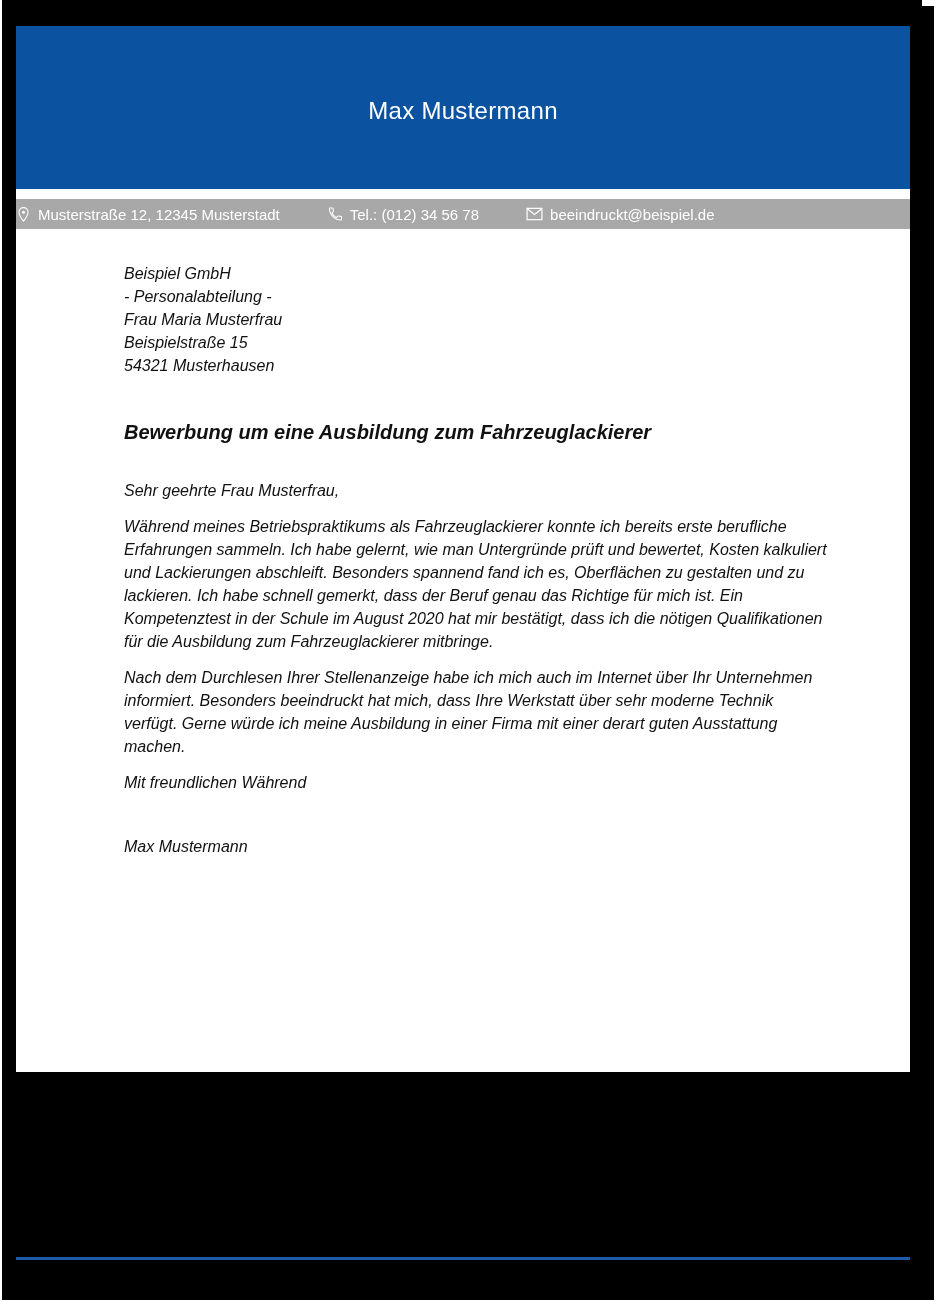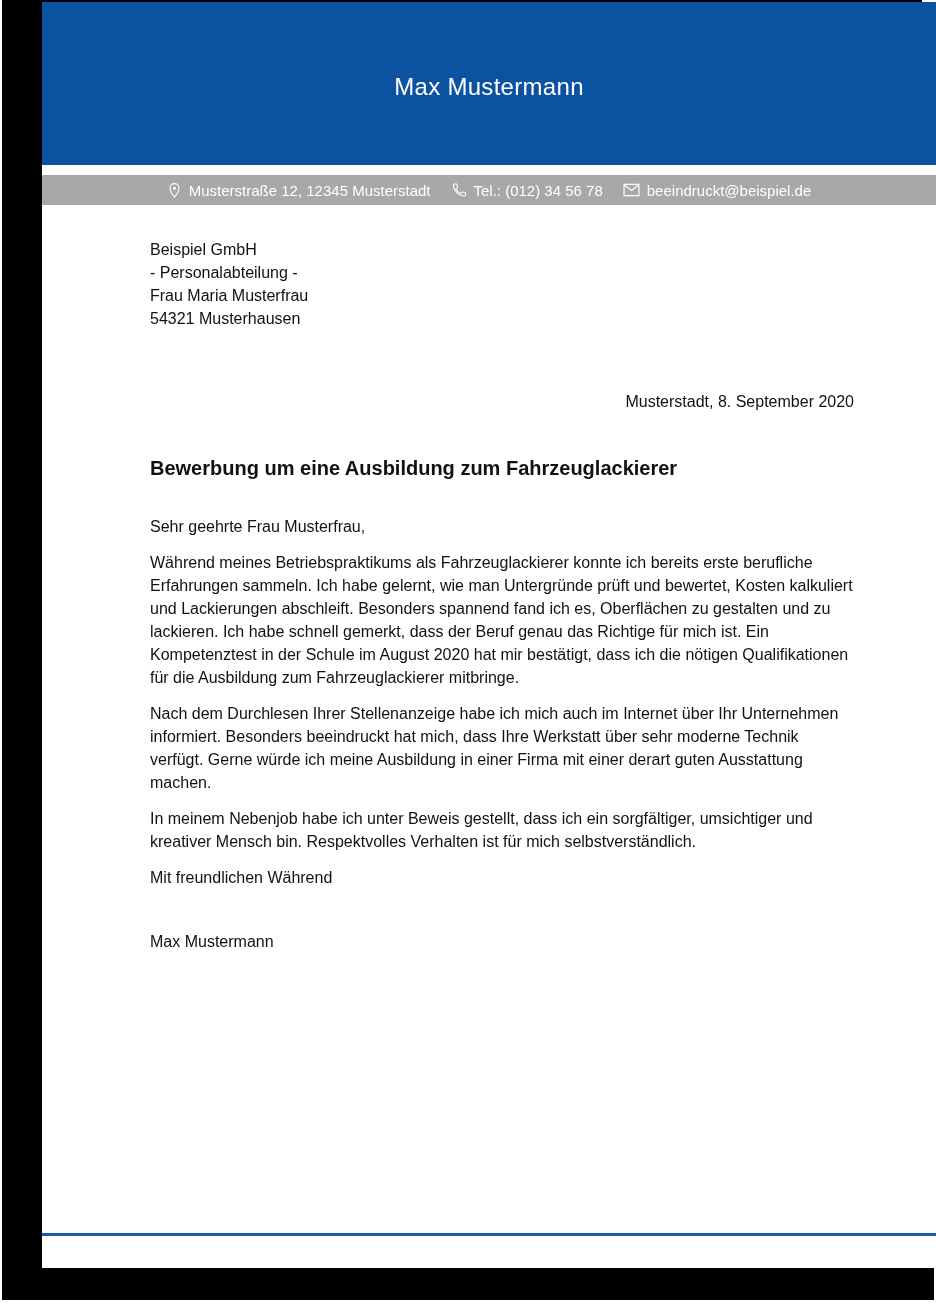--- a/index.html
+++ b/index.html
@@ -30,25 +30,24 @@
     position: absolute;
     right: 0;
     top: 0;
     width: 14px;
     height: 6px;
     background: #ffffff;
   }
   .page {
     position: absolute;
     left: 16px;
-    top: 2px;
+    top: 26px;
     width: 894px;
-    height: 1266px;
+    height: 1046px;
     background: #ffffff;
-    margin-left: 26px;
   }
   .header-banner {
     width: 100%;
     height: 163px;
     background: var(--accent-blue, #0b53a1);
     display: flex;
     align-items: center;
     justify-content: center;
   }
   .header-name {
@@ -61,39 +60,40 @@
     height: 10px;
     background: #ffffff;
   }
   .contact-bar {
     width: 100%;
     height: 30px;
     background: var(--bar-gray, #a8a8a8);
     color: #ffffff;
     display: flex;
     align-items: center;
-    justify-content: center;
-    gap: 20px;
+    justify-content: flex-start;
+    gap: 47px;
     font-size: 15px;
   }
   .contact-item {
     display: flex;
     align-items: center;
     gap: 7px;
     white-space: nowrap;
   }
   .contact-item svg {
     display: block;
   }
   .content {
     padding: 0 0 0 108px;
     width: 706px;
     color: #111111;
     font-size: 16px;
     line-height: 23px;
+    font-style: italic;
   }
   .recipient-block {
     margin-top: 33px;
   }
   .date-line {
     margin-top: 60px;
     text-align: right;
     padding-right: 2px;
   }
   .subject-line {
@@ -165,32 +165,31 @@
         <span>beeindruckt@beispiel.de</span>
       </div>
     </div>
 
     <div class="content">
 
       <div class="recipient-block">
         <div>Beispiel GmbH</div>
         <div>- Personalabteilung -</div>
         <div>Frau Maria Musterfrau</div>
+        <div>Beispielstraße 15</div>
         <div>54321 Musterhausen</div>
       </div>
 
-      <div class="date-line">Musterstadt, 8. September 2020</div>
 
       <div class="subject-line">Bewerbung um eine Ausbildung zum Fahrzeuglackierer</div>
 
       <div class="salutation">Sehr geehrte Frau Musterfrau,</div>
 
       <p>Während meines Betriebspraktikums als Fahrzeuglackierer konnte ich bereits erste berufliche Erfahrungen sammeln. Ich habe gelernt, wie man Untergründe prüft und bewertet, Kosten kalkuliert und Lackierungen abschleift. Besonders spannend fand ich es, Oberflächen zu gestalten und zu lackieren. Ich habe schnell gemerkt, dass der Beruf genau das Richtige für mich ist. Ein Kompetenztest in der Schule im August 2020 hat mir bestätigt, dass ich die nötigen Qualifikationen für die Ausbildung zum Fahrzeuglackierer mitbringe.</p>
       <p>Nach dem Durchlesen Ihrer Stellenanzeige habe ich mich auch im Internet über Ihr Unternehmen informiert. Besonders beeindruckt hat mich, dass Ihre Werkstatt über sehr moderne Technik verfügt. Gerne würde ich meine Ausbildung in einer Firma mit einer derart guten Ausstattung machen.</p>
-      <p>In meinem Nebenjob habe ich unter Beweis gestellt, dass ich ein sorgfältiger, umsichtiger und kreativer Mensch bin. Respektvolles Verhalten ist für mich selbstverständlich.</p>
 
       <div class="closing">Mit freundlichen Während</div>
 
       <div class="signature">Max Mustermann</div>
 
     </div>
 
     <div class="footer-rule" style="background: rgb(29, 92, 168);"></div>
 
   </div>

